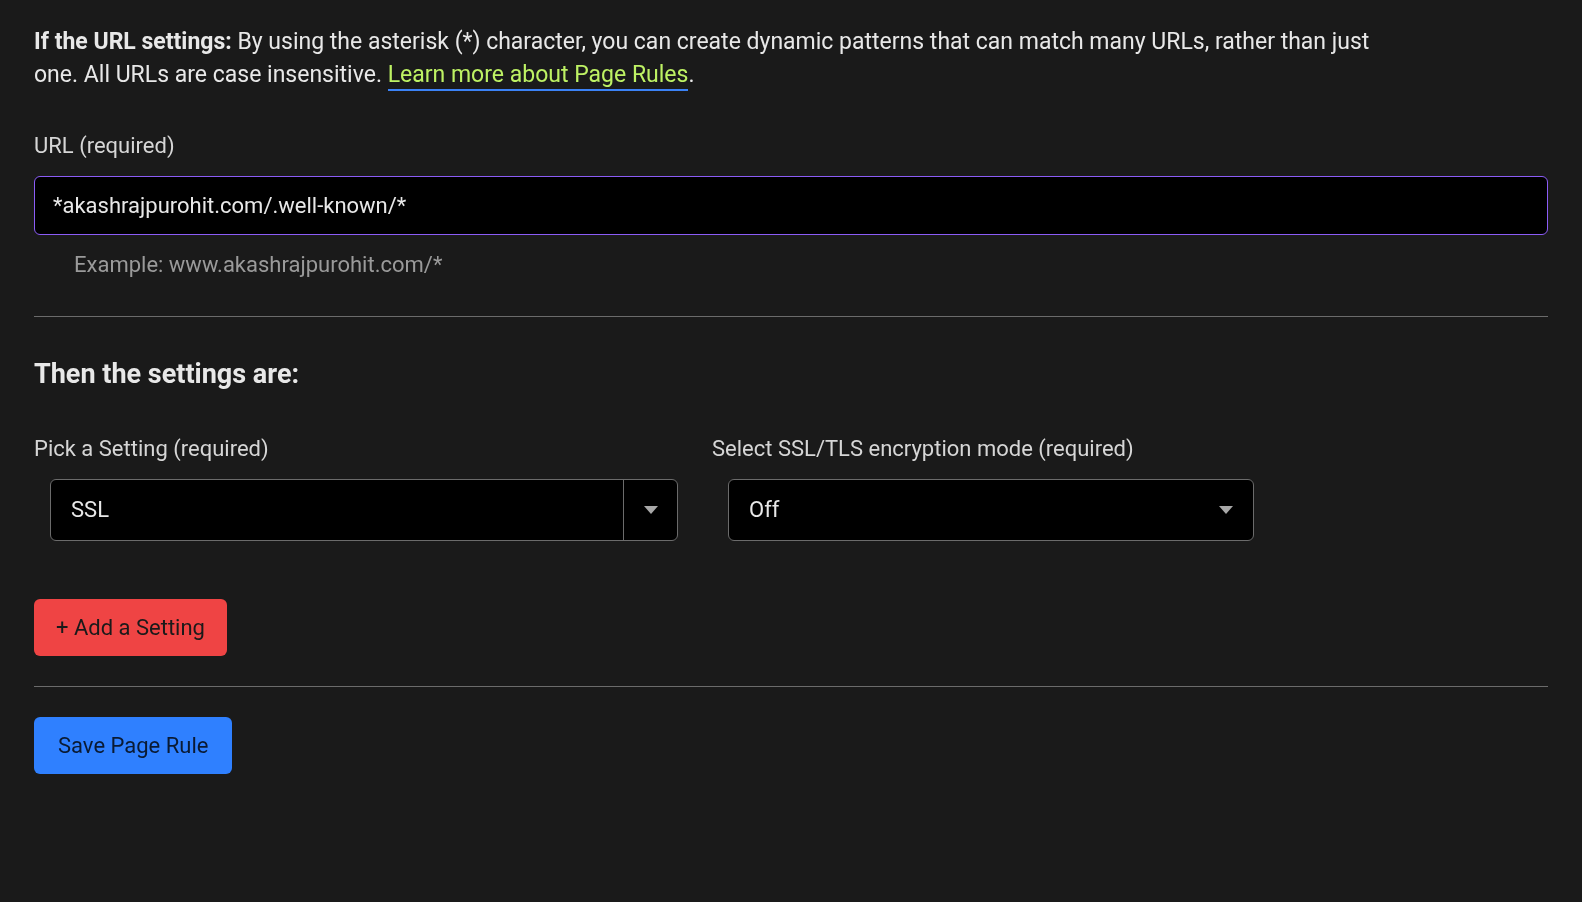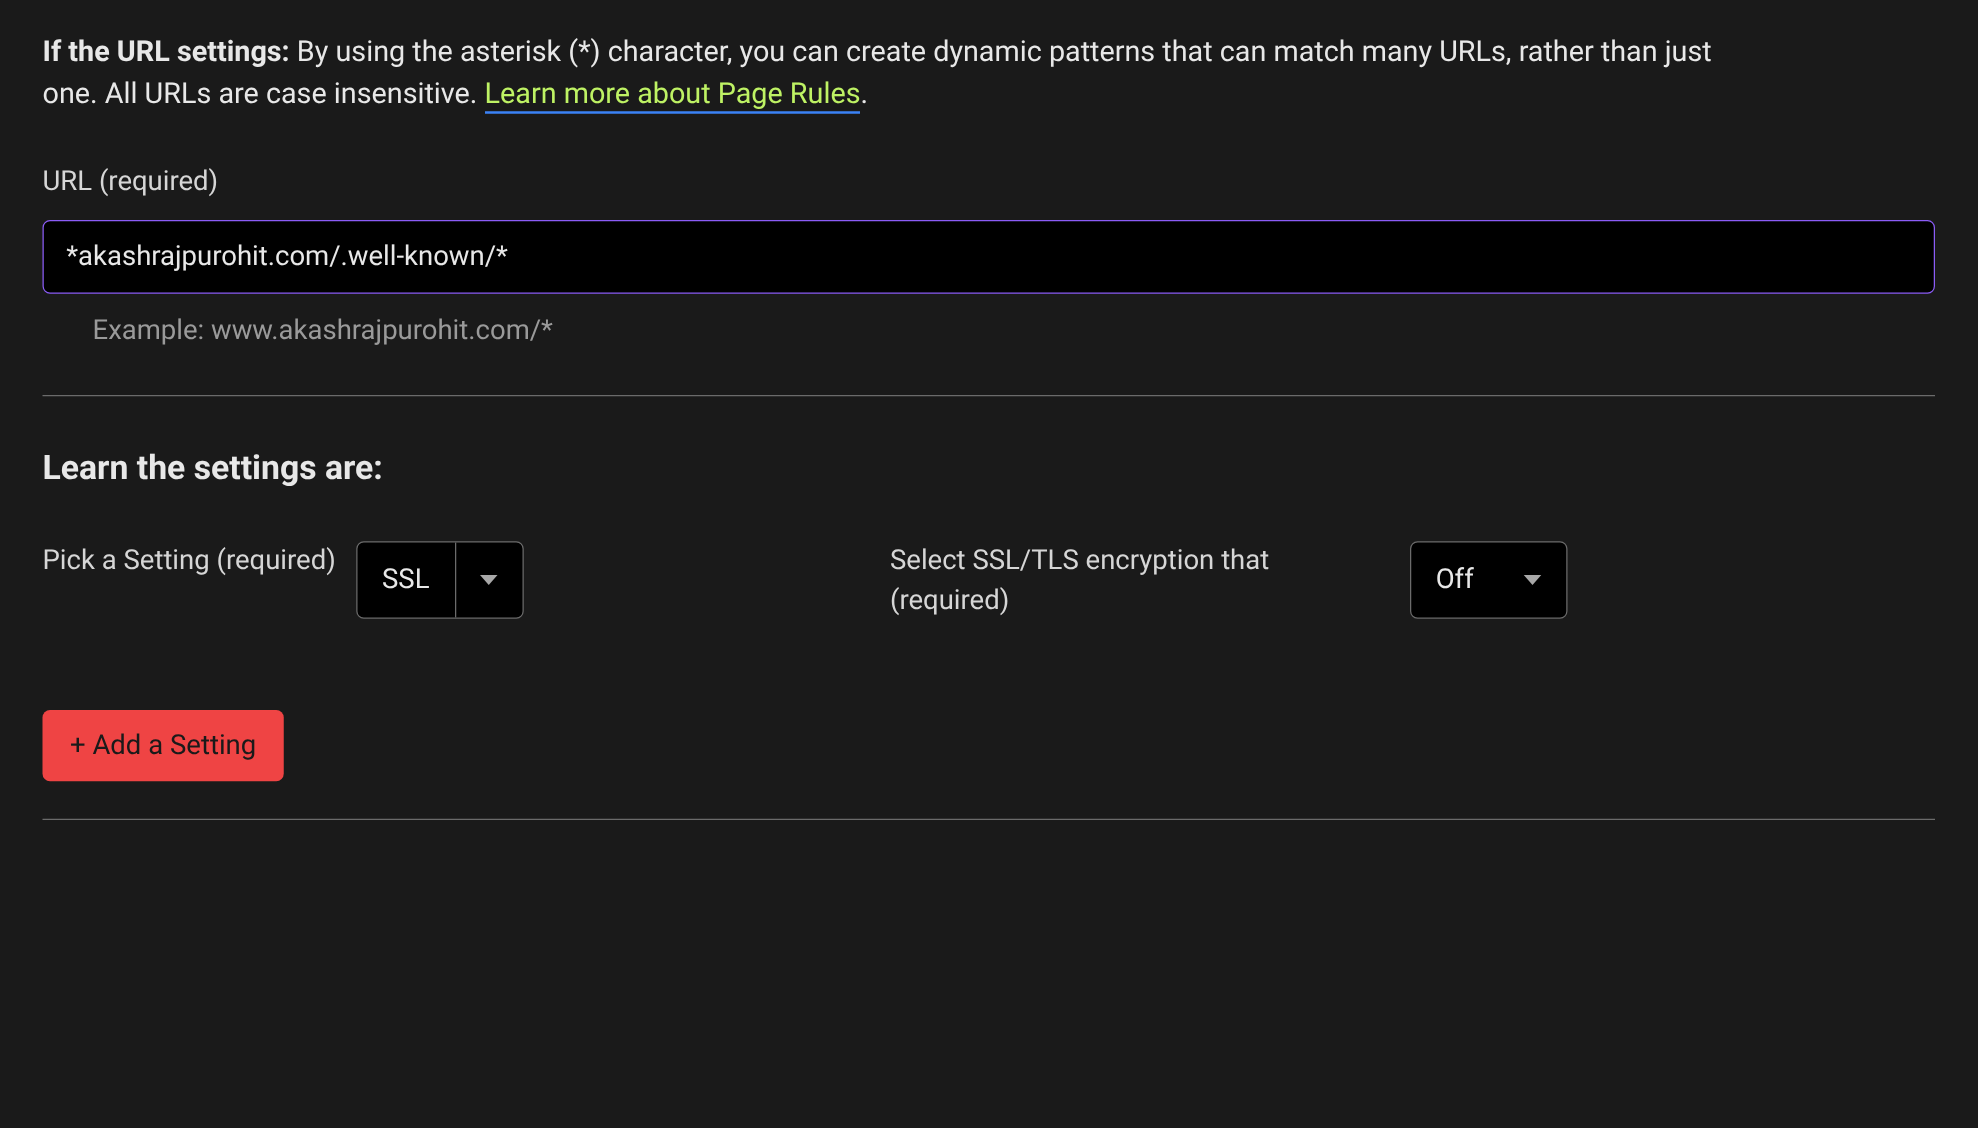--- a/index.html
+++ b/index.html
@@ -59,20 +59,21 @@
     font-weight: 700;
     font-size: 27px;
     margin-bottom: 38px;
   }
   .settings-row {
     display: flex;
     gap: 34px;
   }
   .setting-col {
     display: flex;
+    flex-direction: column;
   }
   .select-wrap {
     background: #000;
     border: 1px solid #6b6b6b;
     border-radius: 6px;
     height: 62px;
     display: flex;
     align-items: center;
     cursor: pointer;
     margin-left: 16px;
@@ -148,44 +149,45 @@
 <div class="intro-text">
   <span class="bold">If the URL settings:</span><span> By using the asterisk (*) character, you can create dynamic patterns that can match many URLs, rather than just one. All URLs are case insensitive. </span><a href="#">Learn more about Page Rules</a><span>.</span>
 </div>
 
 <div class="field-label">URL (required)</div>
 <input type="text" class="text-input" value="*akashrajpurohit.com/.well-known/*" style="">
 <div class="helper-text">Example: www.akashrajpurohit.com/*</div>
 
 <hr class="divider">
 
-<div class="section-heading">Learn the settings are:</div>
+<div class="section-heading">Then the settings are:</div>
 
 <div class="settings-row">
   <div class="setting-col" style="width:644px;">
     <div class="field-label">Pick a Setting (required)</div>
     <div class="select-wrap split">
       <div class="value">SSL</div>
       <div class="caret-box">
         <div class="caret-down"></div>
       </div>
     </div>
   </div>
   <div class="setting-col" style="width:542px;">
-    <div class="field-label">Select SSL/TLS encryption that (required)</div>
+    <div class="field-label">Select SSL/TLS encryption mode (required)</div>
     <div class="select-wrap">
       <div class="value">Off</div>
       <div class="caret-inline">
         <div class="caret-down"></div>
       </div>
     </div>
   </div>
 </div>
 
 <button class="add-setting-btn">+ Add a Setting</button>
 
 <hr class="divider" style="margin:30px 0 30px 0;">
 
 <div class="footer-actions">
+  <button class="btn btn-primary">Save Page Rule</button>
 </div>
 
 
 
 
 </body></html>

